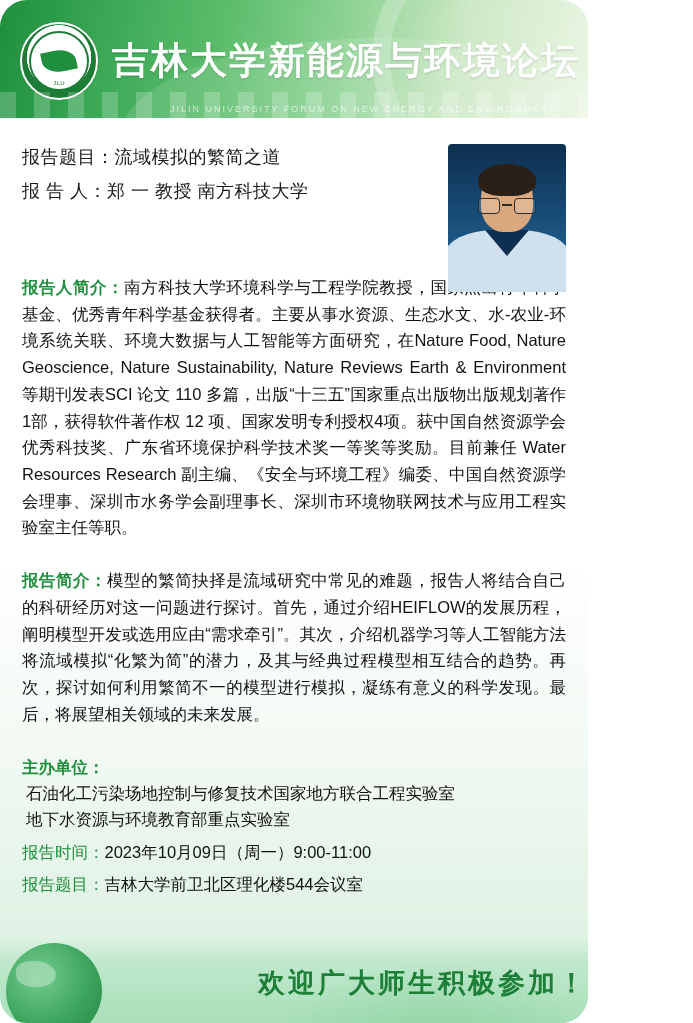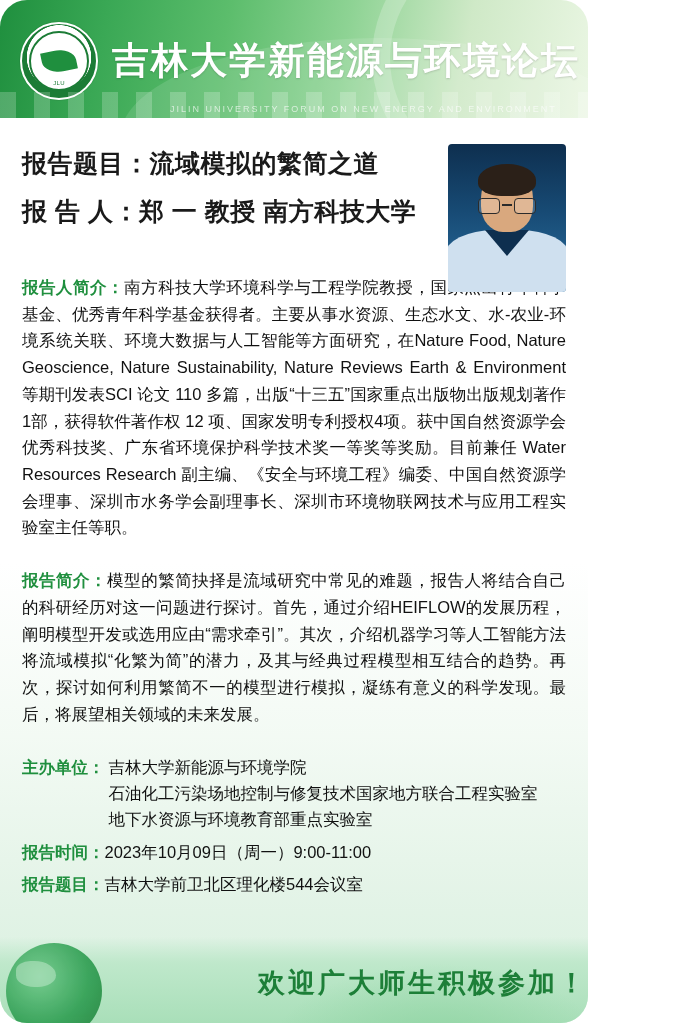--- a/index.html
+++ b/index.html
@@ -124,23 +124,23 @@
     position: relative;
     padding: 22px 22px 0 22px;
     z-index: 3;
   }
 
   .title-block {
     position: relative;
     min-height: 130px;
   }
   .line-topic, .line-speaker {
-    font-size: 25px;
+    font-size: 18px;
     color: #1a1a1a;
-    font-weight: bold;
+    font-weight: normal;
     line-height: 1.9;
     letter-spacing: .5px;
   }
   .portrait {
     position: absolute;
     right: 0;
     top: 4px;
     width: 118px;
     height: 148px;
     border-radius: 4px;
@@ -221,38 +221,39 @@
   }
   .section.bio { margin-top: 4px; }
   .section.abs { margin-top: 26px; }
 
   .org-block {
     margin-top: 26px;
     display: flex;
     font-size: 16.5px;
     line-height: 1.6;
     color: #111;
+    flex-direction: column;
   }
   .org-lbl {
     color: #1f8f3e;
     font-weight: bold;
     white-space: nowrap;
     flex: 0 0 auto;
   }
   .org-list { padding-left: 4px; }
 
   .kv {
     margin-top: 6px;
     font-size: 16.5px;
     line-height: 1.6;
     color: #111;
   }
   .kv .lbl {
     color: #1f8f3e;
-    font-weight: bold;
+    font-weight: normal;
   }
 
   
   .footer {
     position: absolute;
     left: 0; right: 0; bottom: 0;
     height: 86px;
     background: linear-gradient(to bottom, rgba(207,238,217,0) 0%, #bfe8cb 30%, #a9dfb9 100%);
     overflow: hidden;
   }
@@ -337,21 +338,20 @@
       <span class="lbl">报告人简介：</span><span>南方科技大学环境科学与工程学院教授，国家杰出青年科学基金、优秀青年科学基金获得者。主要从事水资源、生态水文、水-农业-环境系统关联、环境大数据与人工智能等方面研究，在Nature Food, Nature Geoscience, Nature Sustainability, Nature Reviews Earth &amp; Environment等期刊发表SCI 论文 110 多篇，出版“十三五”国家重点出版物出版规划著作1部，获得软件著作权 12 项、国家发明专利授权4项。获中国自然资源学会优秀科技奖、广东省环境保护科学技术奖一等奖等奖励。目前兼任 Water  Resources Research  副主编、《安全与环境工程》编委、中国自然资源学会理事、深圳市水务学会副理事长、深圳市环境物联网技术与应用工程实验室主任等职。</span>
     </div>
 
     <div class="section abs">
       <span class="lbl">报告简介：</span><span>模型的繁简抉择是流域研究中常见的难题，报告人将结合自己的科研经历对这一问题进行探讨。首先，通过介绍HEIFLOW的发展历程，阐明模型开发或选用应由“需求牵引”。其次，介绍机器学习等人工智能方法将流域模拟“化繁为简”的潜力，及其与经典过程模型相互结合的趋势。再次，探讨如何利用繁简不一的模型进行模拟，凝练有意义的科学发现。最后，将展望相关领域的未来发展。</span>
     </div>
 
     <div class="org-block">
       <div class="org-lbl">主办单位：</div>
       <div class="org-list">
-        <div>吉林大学新能源与环境学院</div>
         <div>石油化工污染场地控制与修复技术国家地方联合工程实验室</div>
         <div>地下水资源与环境教育部重点实验室</div>
       </div>
     </div>
 
     <div class="kv">
       <span class="lbl">报告时间：</span><span>2023年10月09日（周一）9:00-11:00</span>
     </div>
 
     <div class="kv">

